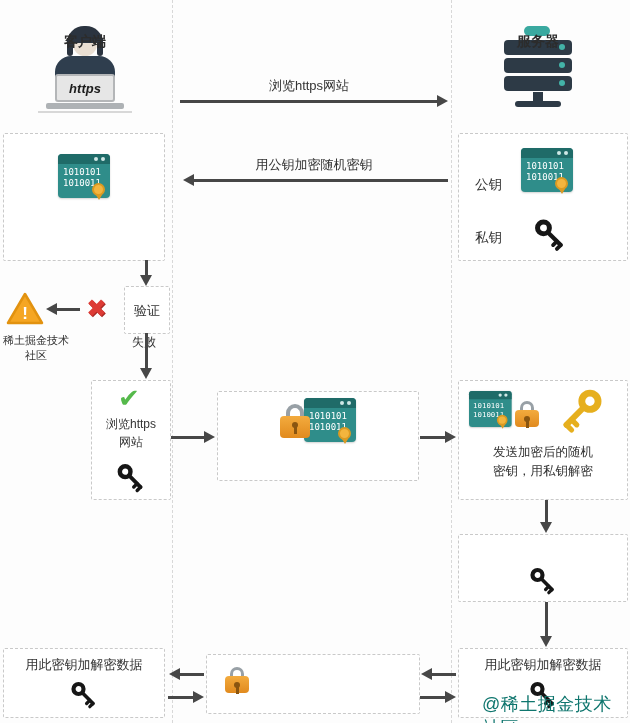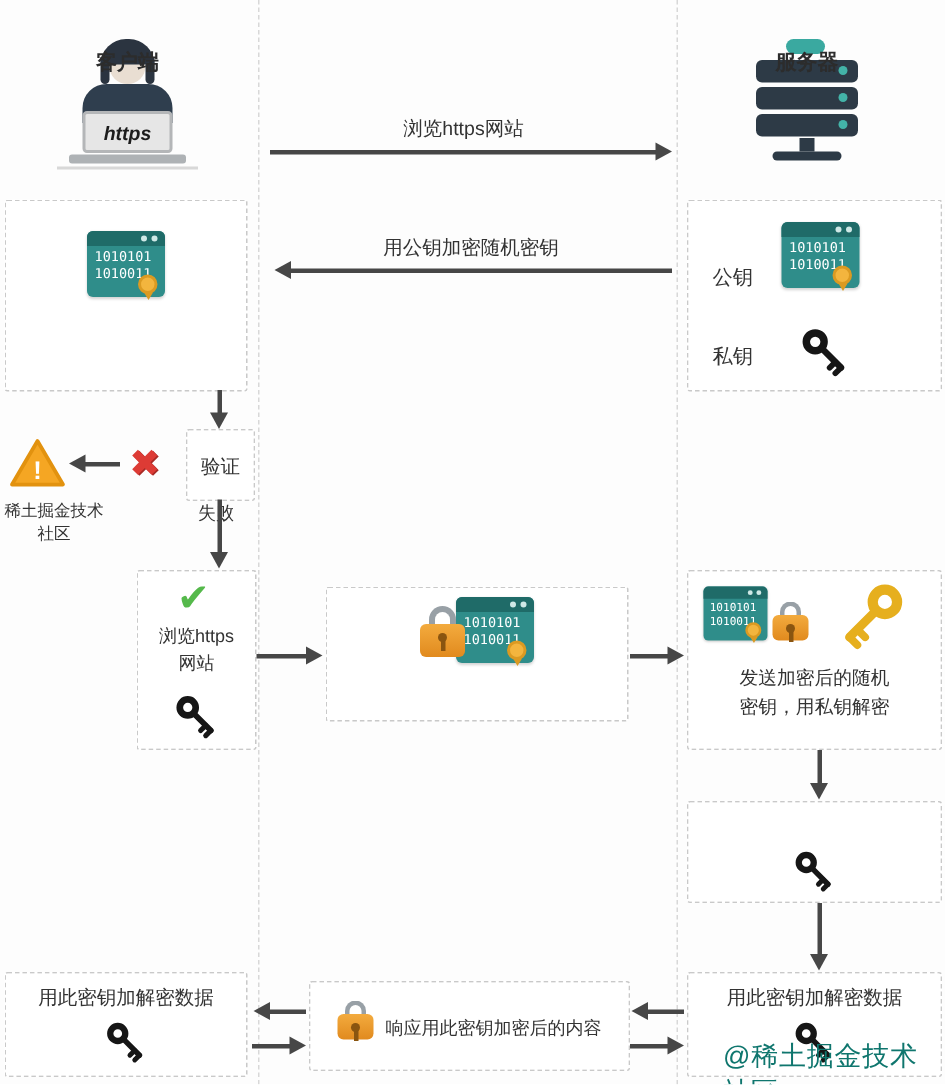--- a/index.html
+++ b/index.html
@@ -244,21 +244,20 @@
   </div>
 
   <div class="ah left" style="left:431px;top:673px;width:25px;"></div>
   <div class="ah right" style="left:420px;top:696px;width:26px;"></div>
 
   <div class="box" style="left:206px;top:654px;width:212px;height:58px;">
     <div class="lock small" style="left:18px;top:12px;">
       <div class="shackle"></div>
         <div class="body"></div>
     </div>
-    <div class="lbl" style="left:50px;top:22px;font-size:12px;white-space:nowrap;">响应用此密钥加密后的内容</div>
   </div>
 
   <div class="ah left" style="left:179px;top:673px;width:25px;"></div>
   <div class="ah right" style="left:168px;top:696px;width:26px;"></div>
 
   <div class="box" style="left:3px;top:648px;width:160px;height:68px;">
     <div class="lbl center" style="left:0;top:7px;width:160px;font-size:13px;">用此密钥加解密数据</div>
     <svg class="key" width="32" height="32" viewBox="0 0 32 32" style="left:64px;top:30px;">
         <use href="#icon-key"></use>
       </svg>

